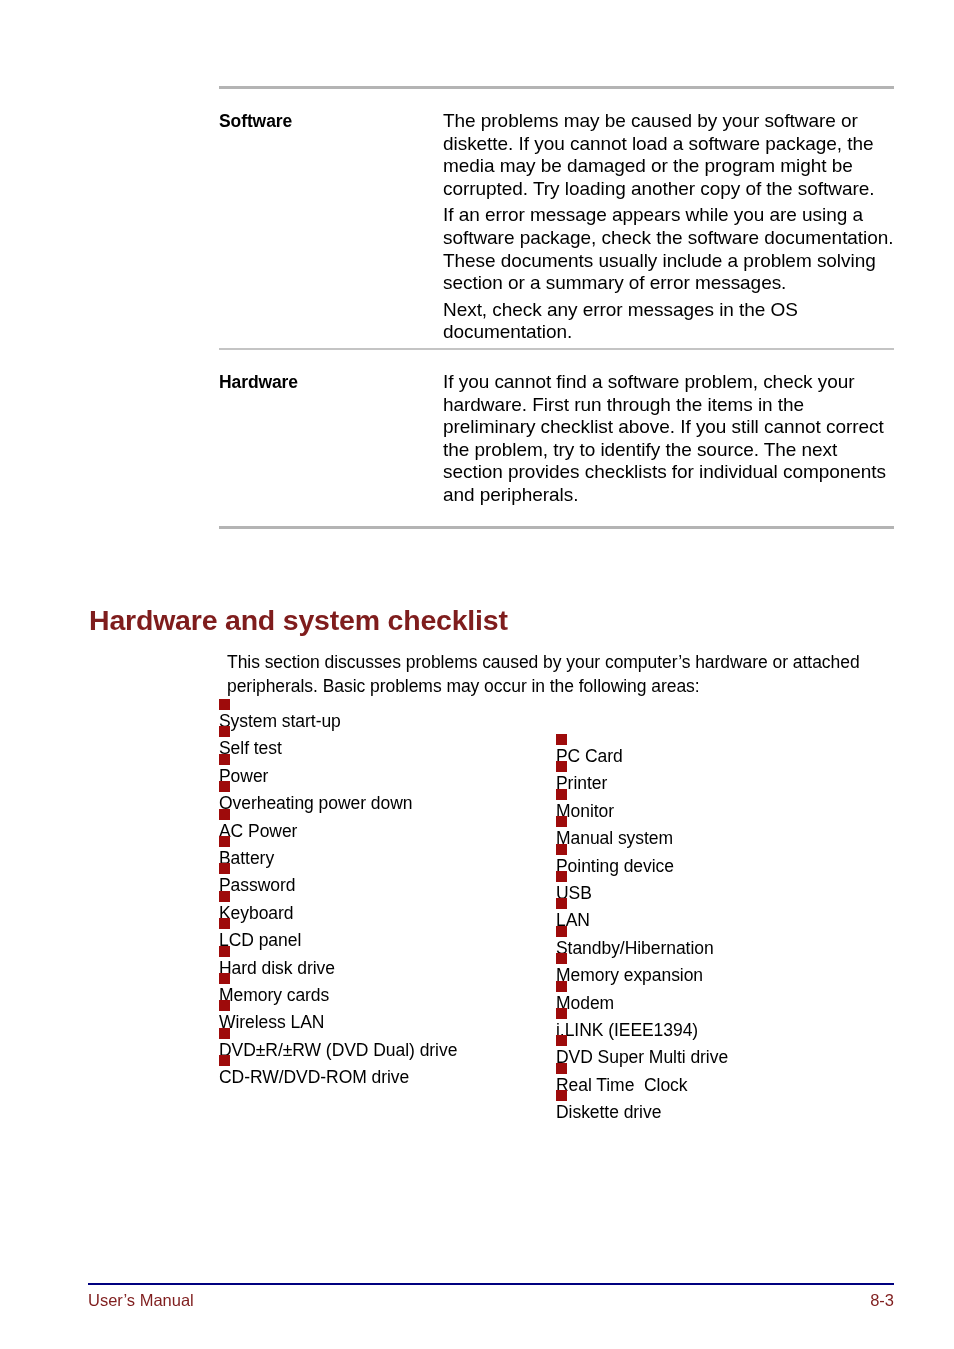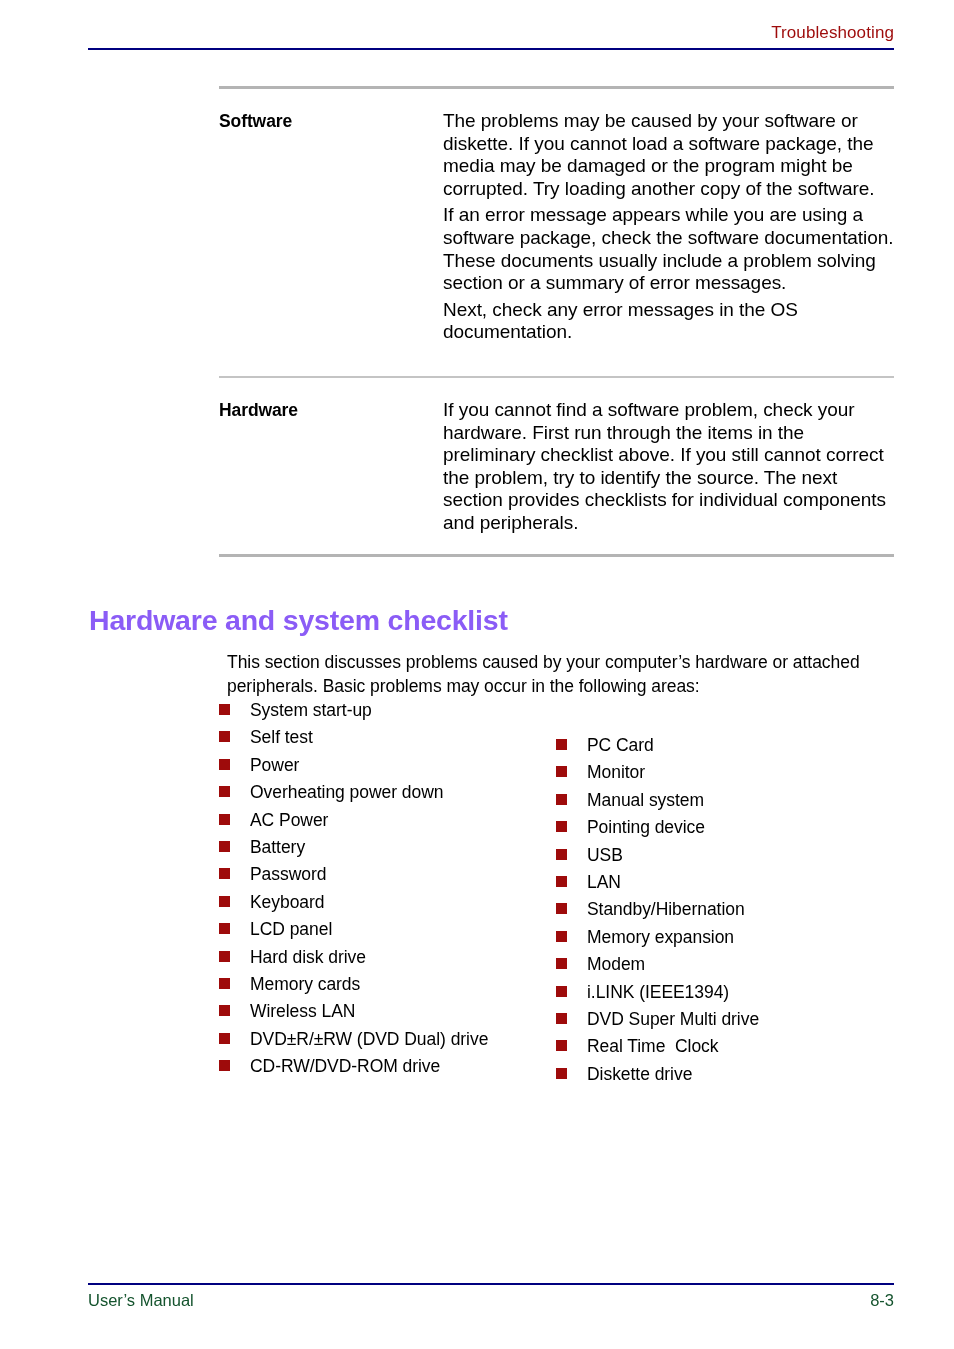--- a/index.html
+++ b/index.html
@@ -75,31 +75,31 @@
   }
   .defrow p {
     margin: 0;
     font-size: 19px;
     line-height: 22.6px;
     letter-spacing: -0.05px;
   }
   .defrow p + p {
     margin-top: 4px;
   }
-  .row-software { padding: 21px 0 32px 0; }
+  .row-software { padding: 21px 0 4px 0; }
   .row-hardware { padding: 21px 0 19px 0; }
 
   
   .section-heading {
     position: absolute;
     left: 89px;
     top: 584px;
     font-size: 28.5px;
     font-weight: bold;
-    color: #8b5cf6;
+    color: #7f1d1d;
     letter-spacing: -0.2px;
     line-height: 34px;
   }
 
   
   .intro {
     position: absolute;
     left: 219px;
     top: 643px;
     width: 672px;
@@ -121,20 +121,21 @@
     flex: 0 0 auto;
   }
   .checklist .col-left  { width: 337px; }
   .checklist .col-right { width: 343px; margin-top: 34px; }
 
   .bullet-item {
     display: flex;
     align-items: baseline;
     font-size: 17.5px;
     letter-spacing: -0.05px;
+    flex-direction: column;
   }
   .col-left .bullet-item  { height: 27.4px; }
   .col-right .bullet-item { height: 27.4px; }
   .col-right { padding-top: 1px; }
 
   .bullet-marker {
     flex: 0 0 auto;
     width: 11px;
     height: 11px;
     background: #9e0b0b;
@@ -154,33 +155,29 @@
     width: 806px;
   }
   .footer-rule {
     border-top: 2px solid #00007f;
   }
   .footer-row {
     display: flex;
     justify-content: space-between;
     margin-top: 5px;
     font-size: 16.5px;
-    color: #14532d;
+    color: #7f1d1d;
     line-height: 21px;
   }
 </style>
 </head>
 <body>
 
 <div class="page">
 
-  <div class="header">
-    <div class="header-title">Troubleshooting</div>
-    <div class="header-rule"></div>
-  </div>
 
   <div class="deftable">
 
     <div class="rule-top"></div>
 
     <div class="defrow row-software">
       <div class="term">Software</div>
       <div class="desc">
         <p>The problems may be caused by your software or diskette. If you cannot load a software package, the media may be damaged or the program might be corrupted. Try loading another copy of the software.</p>
         <p>If an error message appears while you are using a software package, check the software documentation. These documents usually include a problem solving section or a summary of error messages.</p>
@@ -263,20 +260,24 @@
           <span class="bullet-label">CD-RW/DVD-ROM drive</span>
         </div>
       </div>
     <div class="col col-right">
         <div class="bullet-item">
           <span class="bullet-marker"></span>
           <span class="bullet-label">PC Card</span>
         </div>
         <div class="bullet-item">
           <span class="bullet-marker"></span>
+          <span class="bullet-label">Printer</span>
+        </div>
+        <div class="bullet-item">
+          <span class="bullet-marker"></span>
           <span class="bullet-label">Monitor</span>
         </div>
         <div class="bullet-item">
           <span class="bullet-marker"></span>
           <span class="bullet-label">Manual system</span>
         </div>
         <div class="bullet-item">
           <span class="bullet-marker"></span>
           <span class="bullet-label">Pointing device</span>
         </div>

